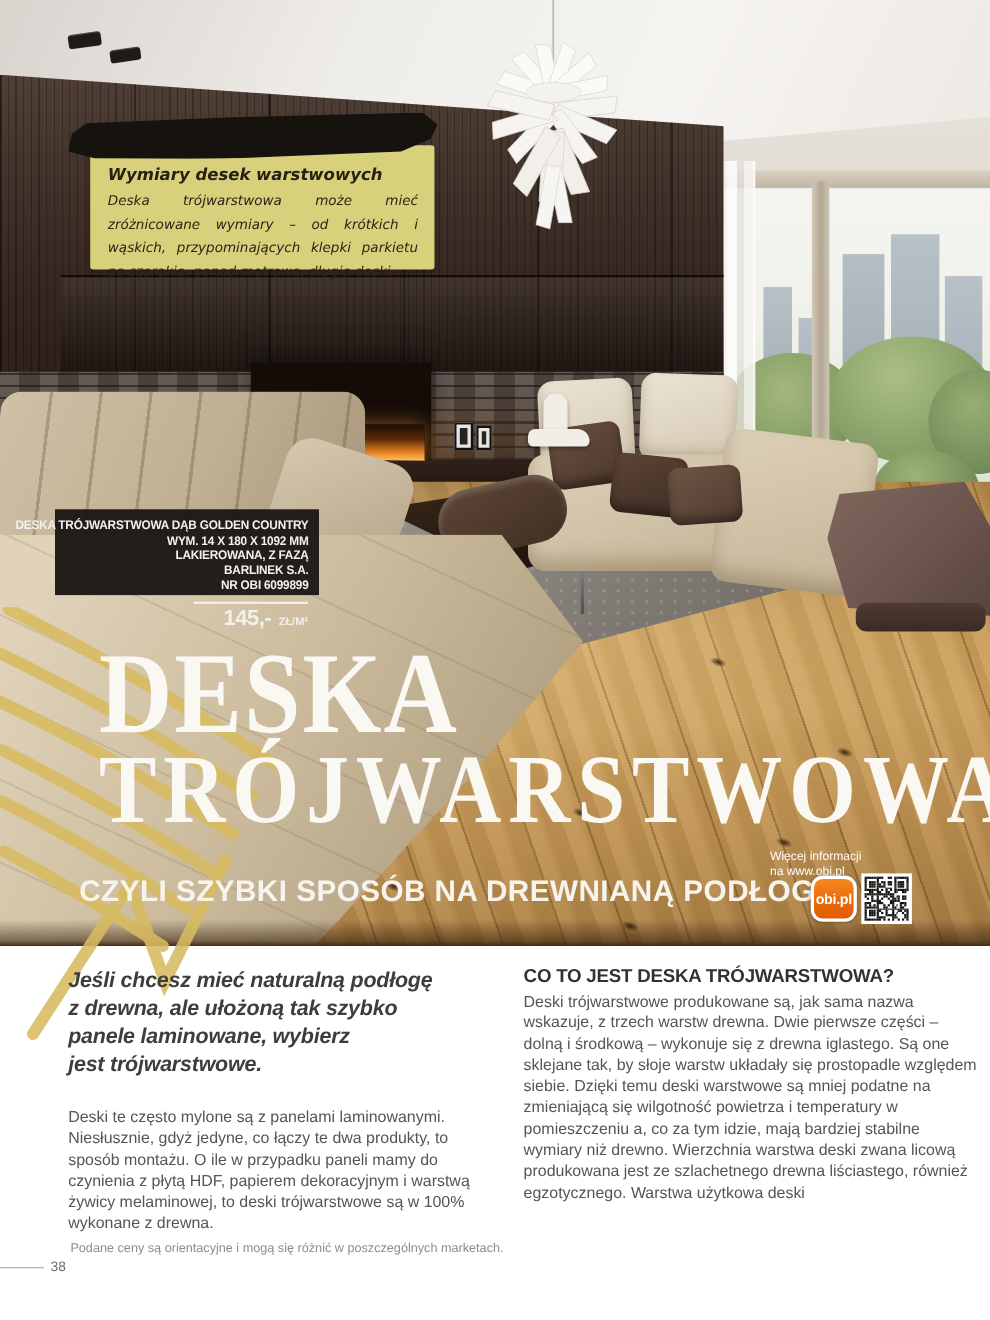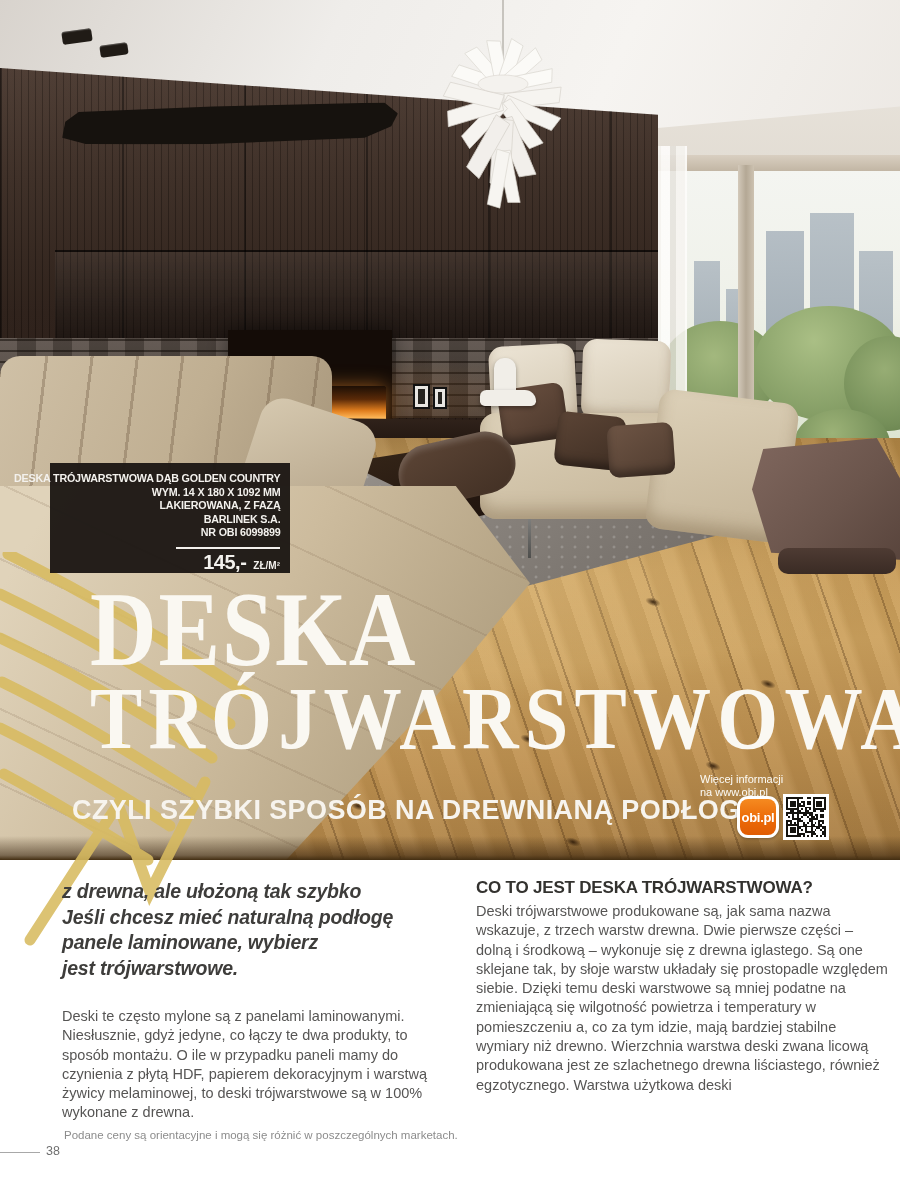--- a/index.html
+++ b/index.html
@@ -108,21 +108,21 @@
   
   .note{left:82px;top:132px;width:313px;height:113px;background:#d9d07c;border-radius:3px;
     box-shadow:0 2px 6px rgba(0,0,0,.35);}
   .note-title{position:absolute;left:16px;top:18px;font:italic 700 15px "DejaVu Sans",sans-serif;color:#262015;}
   .note-body{position:absolute;left:16px;top:40px;width:282px;font:italic 500 12.3px "DejaVu Sans",sans-serif;
     color:#2b2418;line-height:21.5px;text-align:justify;}
   .brush{left:62px;top:104px;width:336px;height:40px;background:#16120e;transform:rotate(-.6deg);
     clip-path:polygon(0 80%,1% 40%,5% 16%,45% 6%,96% 0,100% 28%,98% 60%,90% 88%,42% 100%,7% 96%);}
   .brush-text{position:absolute;left:32px;top:6px;font:italic 700 23px "DejaVu Sans",sans-serif;
     color:#f5f2ea;letter-spacing:.5px;transform:rotate(-.8deg);}
-  .pbox{left:50px;top:463px;width:240px;height:110px;background:rgba(28,23,20,.96);color:#f3f1ed;}
+  .pbox{left:50px;top:463px;width:240px;height:78px;background:rgba(28,23,20,.96);color:#f3f1ed;}
   .pb-lines{position:absolute;right:10px;top:9px;text-align:right;transform:scaleX(.95);transform-origin:right top;}
   .pb-line{font:700 11.3px "Liberation Sans",sans-serif;line-height:13.6px;letter-spacing:-.2px;white-space:nowrap;}
   .pb-div{position:absolute;right:10px;top:84px;width:104px;height:2px;background:#f3f1ed;}
   .pb-price-row{position:absolute;right:10px;top:88px;display:flex;align-items:baseline;gap:7px;}
   .pb-price{font:700 20px "Liberation Sans",sans-serif;letter-spacing:-.5px;}
   .pb-unit{font:700 10px "Liberation Sans",sans-serif;}
   .title1{left:90px;top:577px;font:700 105px/1 "Liberation Serif",serif;color:#faf8f2;
     letter-spacing:2px;transform:scaleX(.88);transform-origin:left top;white-space:nowrap;}
   .title2{left:90px;top:674px;font:700 89px/1 "Liberation Serif",serif;color:#faf8f2;
     letter-spacing:7px;transform:scaleX(.88);transform-origin:left top;white-space:nowrap;}
@@ -273,20 +273,24 @@
       <path d="M8 2 Q120 58 248 142"></path>
       <path d="M0 42 Q100 90 230 172"></path>
       <path d="M0 86 Q90 128 212 206"></path>
       <path d="M2 130 Q80 168 192 240"></path>
       <path d="M0 176 Q70 210 170 274"></path>
       <path d="M4 222 Q60 252 148 308"></path>
       <path d="M30 388 L118 252 L150 340 L205 230"></path>
     </g>
   </svg>
 
+  <div class="abs note">
+    <div class="note-title">Wymiary desek warstwowych</div>
+    <div class="note-body">Deska trójwarstwowa może mieć zróżnicowane wymiary – od krótkich i wąskich, przypominających klepki parkietu po szerokie, ponad metrowe, długie deski.</div>
+  </div>
   <div class="abs brush"></div>
 
   <div class="abs pbox">
     <div class="pb-lines">
       <div class="pb-line">DESKA TRÓJWARSTWOWA DĄB GOLDEN COUNTRY</div>
       <div class="pb-line">WYM. 14 X 180 X 1092 MM</div>
       <div class="pb-line">LAKIEROWANA, Z FAZĄ</div>
       <div class="pb-line">BARLINEK S.A.</div>
       <div class="pb-line">NR OBI 6099899</div>
     </div>
@@ -750,22 +754,22 @@
         <i></i>
         <i class="on"></i>
         <i></i>
         <i class="on"></i>
         <i></i>
         <i class="on"></i>
       </div>
   </div>
 
   <div class="abs lead">
+    <div>Jeśli chcesz mieć naturalną podłogę</div>
     <div>z drewna, ale ułożoną tak szybko</div>
-    <div>Jeśli chcesz mieć naturalną podłogę</div>
     <div>panele laminowane, wybierz</div>
     <div>jest trójwarstwowe.</div>
   </div>
   <div class="abs lbody">Deski te często mylone są z panelami laminowanymi. Niesłusznie, gdyż jedyne, co łączy te dwa produkty, to sposób montażu. O ile w przypadku paneli mamy do czynienia z płytą HDF, papierem dekoracyjnym i warstwą żywicy melaminowej, to deski trójwarstwowe są w 100% wykonane z drewna.</div>
   <div class="abs rhead">CO TO JEST DESKA TRÓJWARSTWOWA?</div>
   <div class="abs rbody">Deski trójwarstwowe produkowane są, jak sama nazwa wskazuje, z trzech warstw drewna. Dwie pierwsze części – dolną i środkową – wykonuje się z drewna iglastego. Są one sklejane tak, by słoje warstw układały się prostopadle względem siebie. Dzięki temu deski warstwowe są mniej podatne na zmieniającą się wilgotność powietrza i temperatury w pomieszczeniu a, co za tym idzie, mają bardziej stabilne wymiary niż drewno. Wierzchnia warstwa deski zwana licową produkowana jest ze szlachetnego drewna liściastego, również egzotycznego. Warstwa użytkowa deski</div>
 
   <div class="abs disclaimer">Podane ceny są orientacyjne i mogą się różnić w poszczególnych marketach.</div>
   <div class="abs pg-line"></div>
   <div class="abs pg-num">38</div>

